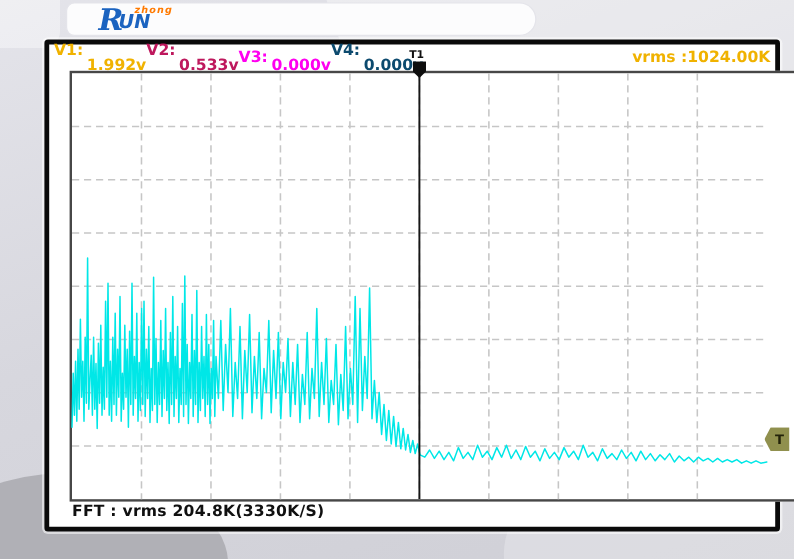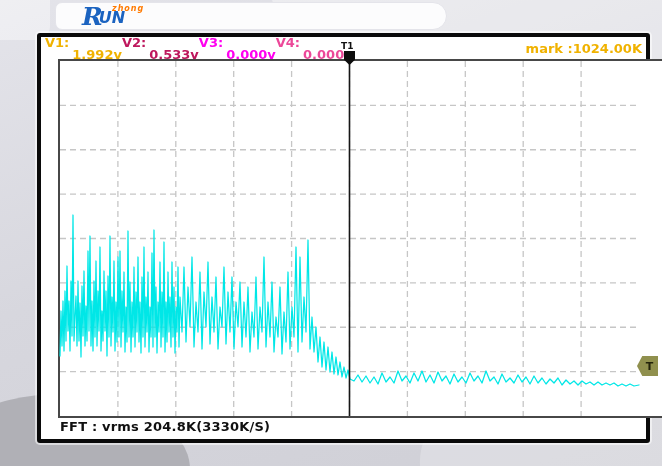--- a/index.html
+++ b/index.html
@@ -31,21 +31,21 @@
 
   
   .screen{position:absolute;left:37px;top:33px;width:613px;height:410px;
     background:#ffffff;border:4px solid #0a0a0a;border-radius:3px;
     box-shadow:0 0 0 2px rgba(255,255,255,.55);}
   .status-bar{position:absolute;left:0;top:0;right:0;height:22px;
     display:flex;align-items:center;padding:0 4px;
     font-weight:bold;font-size:13px;white-space:nowrap;}
   .chan{display:inline-flex;}
   .chval{margin-left:3px;margin-top:12px;}
-  .ch0{color:#f0b200;} .ch1{color:#be185d;} .ch2{color:#ff00f0;} .ch3{color:#ec4899;}
+  .ch0{color:#f0b200;} .ch1{color:#be185d;} .ch2{color:#ff00f0;align-items:center;} .ch3{color:#0c4a6e;}
   .mark{margin-left:auto;color:#f0b200;}
 
   .plot-wrap{position:absolute;left:17px;top:22px;width:612px;height:359px;
     border:2px solid #474747;background:#ffffff;}
   .plot-wrap svg{position:absolute;left:0;top:0;width:579px;height:355px;overflow:visible;display:block;}
   .t1-label{position:absolute;left:281px;top:-20px;font-size:9px;font-weight:bold;color:#111;}
   .t1-marker{position:absolute;left:284px;top:-10px;width:11px;height:14px;background:#0d0d0d;
     clip-path:polygon(0 0,100% 0,100% 62%,50% 100%,0 62%);}
   .footer-text{position:absolute;left:19px;top:382px;font-weight:bold;font-size:13px;color:#101010;
     letter-spacing:.2px;}
@@ -82,21 +82,21 @@
         <span class="chval">0.533v</span>
       </span>
       <span class="chan ch2">
         <span>V3:</span>
         <span class="chval">0.000v</span>
       </span>
       <span class="chan ch3">
         <span>V4:</span>
         <span class="chval">0.000v</span>
       </span>
-      <span class="mark">mark :1024.00K</span>
+      <span class="mark">vrms :1024.00K</span>
     </div>
 
     <div class="plot-wrap">
       <svg id="plot-svg" xmlns="http://www.w3.org/2000/svg" viewBox="0 0 579 355">
           <line x1="57.9" y1="0" x2="57.9" y2="355" stroke="#c6c6c6" stroke-width="1.3" stroke-dasharray="6 4"></line>
           <line x1="115.8" y1="0" x2="115.8" y2="355" stroke="#c6c6c6" stroke-width="1.3" stroke-dasharray="6 4"></line>
           <line x1="173.7" y1="0" x2="173.7" y2="355" stroke="#c6c6c6" stroke-width="1.3" stroke-dasharray="6 4"></line>
           <line x1="231.6" y1="0" x2="231.6" y2="355" stroke="#c6c6c6" stroke-width="1.3" stroke-dasharray="6 4"></line>
           <line x1="289.5" y1="0" x2="289.5" y2="355" stroke="#c6c6c6" stroke-width="1.3" stroke-dasharray="6 4"></line>
           <line x1="347.4" y1="0" x2="347.4" y2="355" stroke="#c6c6c6" stroke-width="1.3" stroke-dasharray="6 4"></line>

